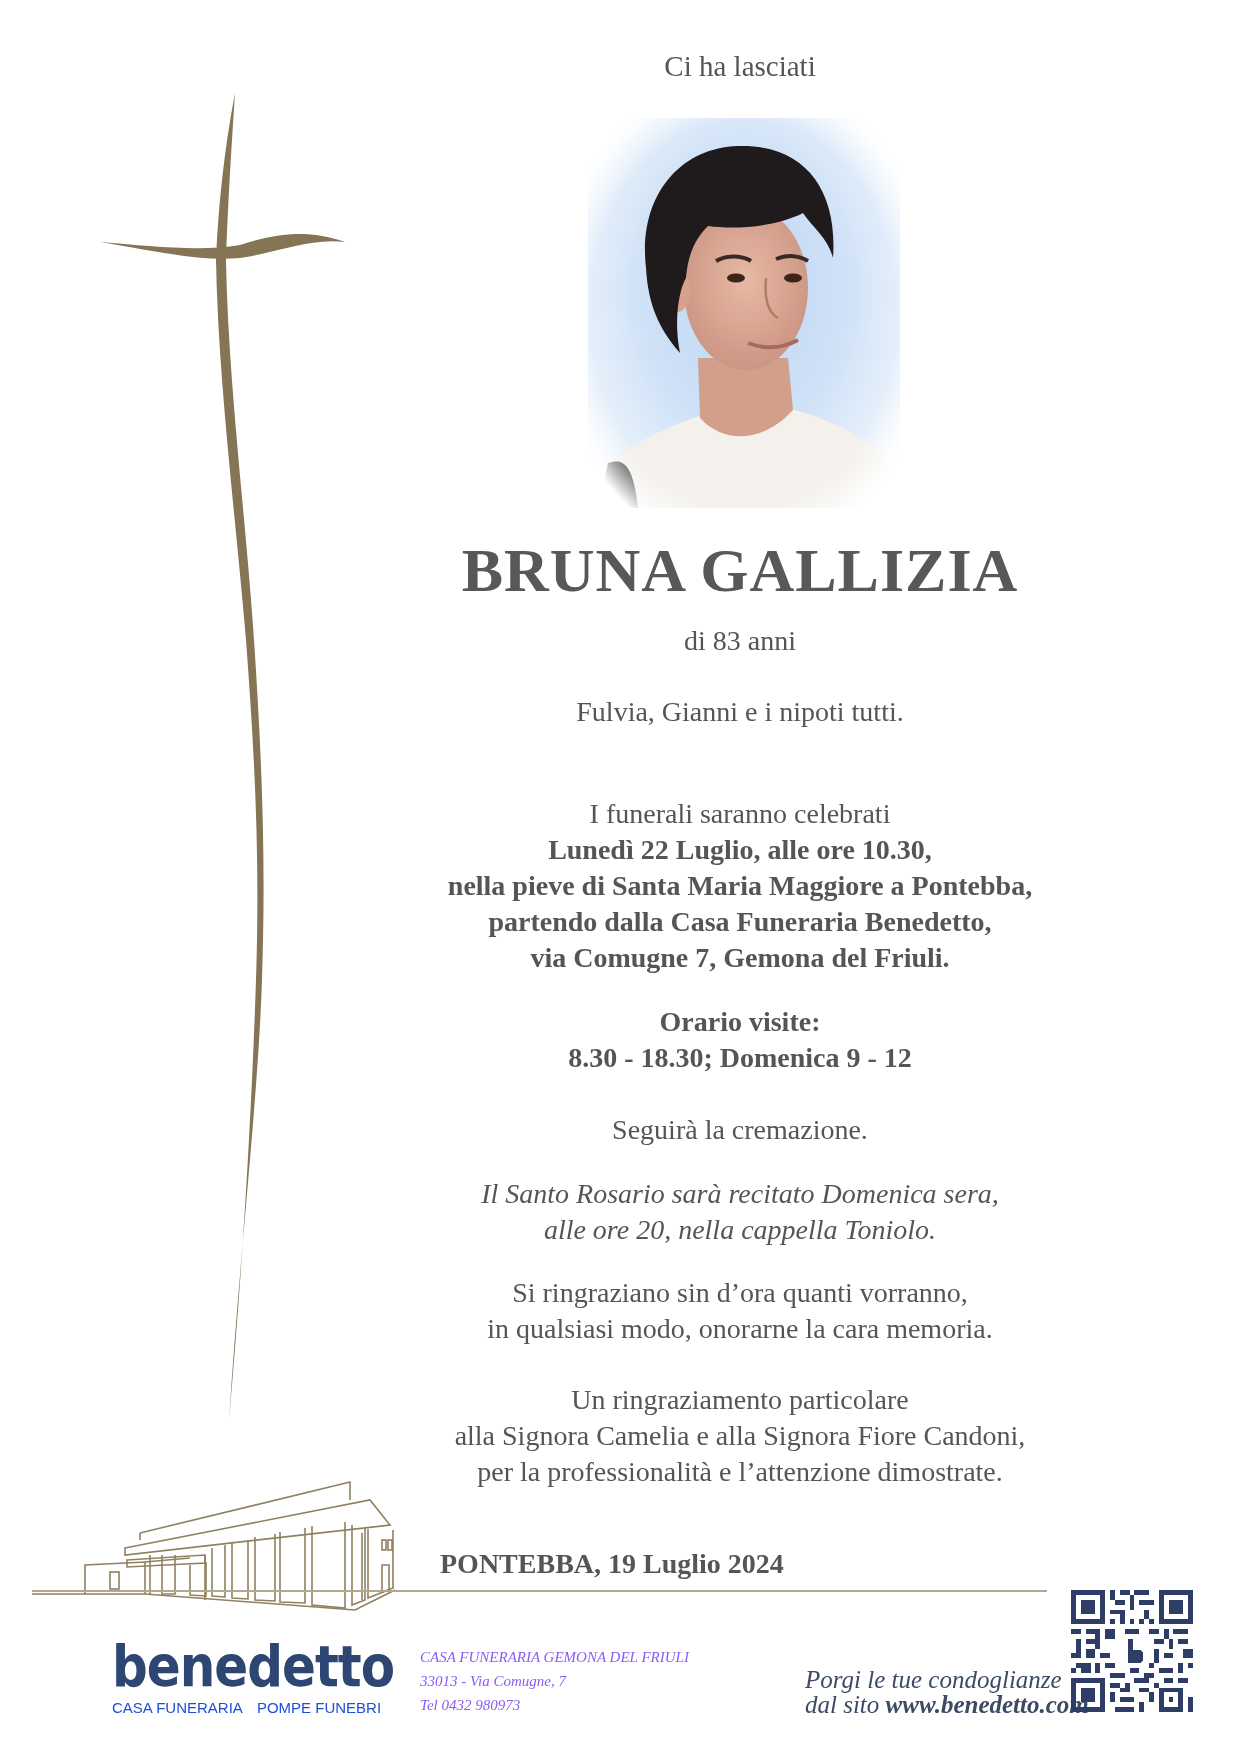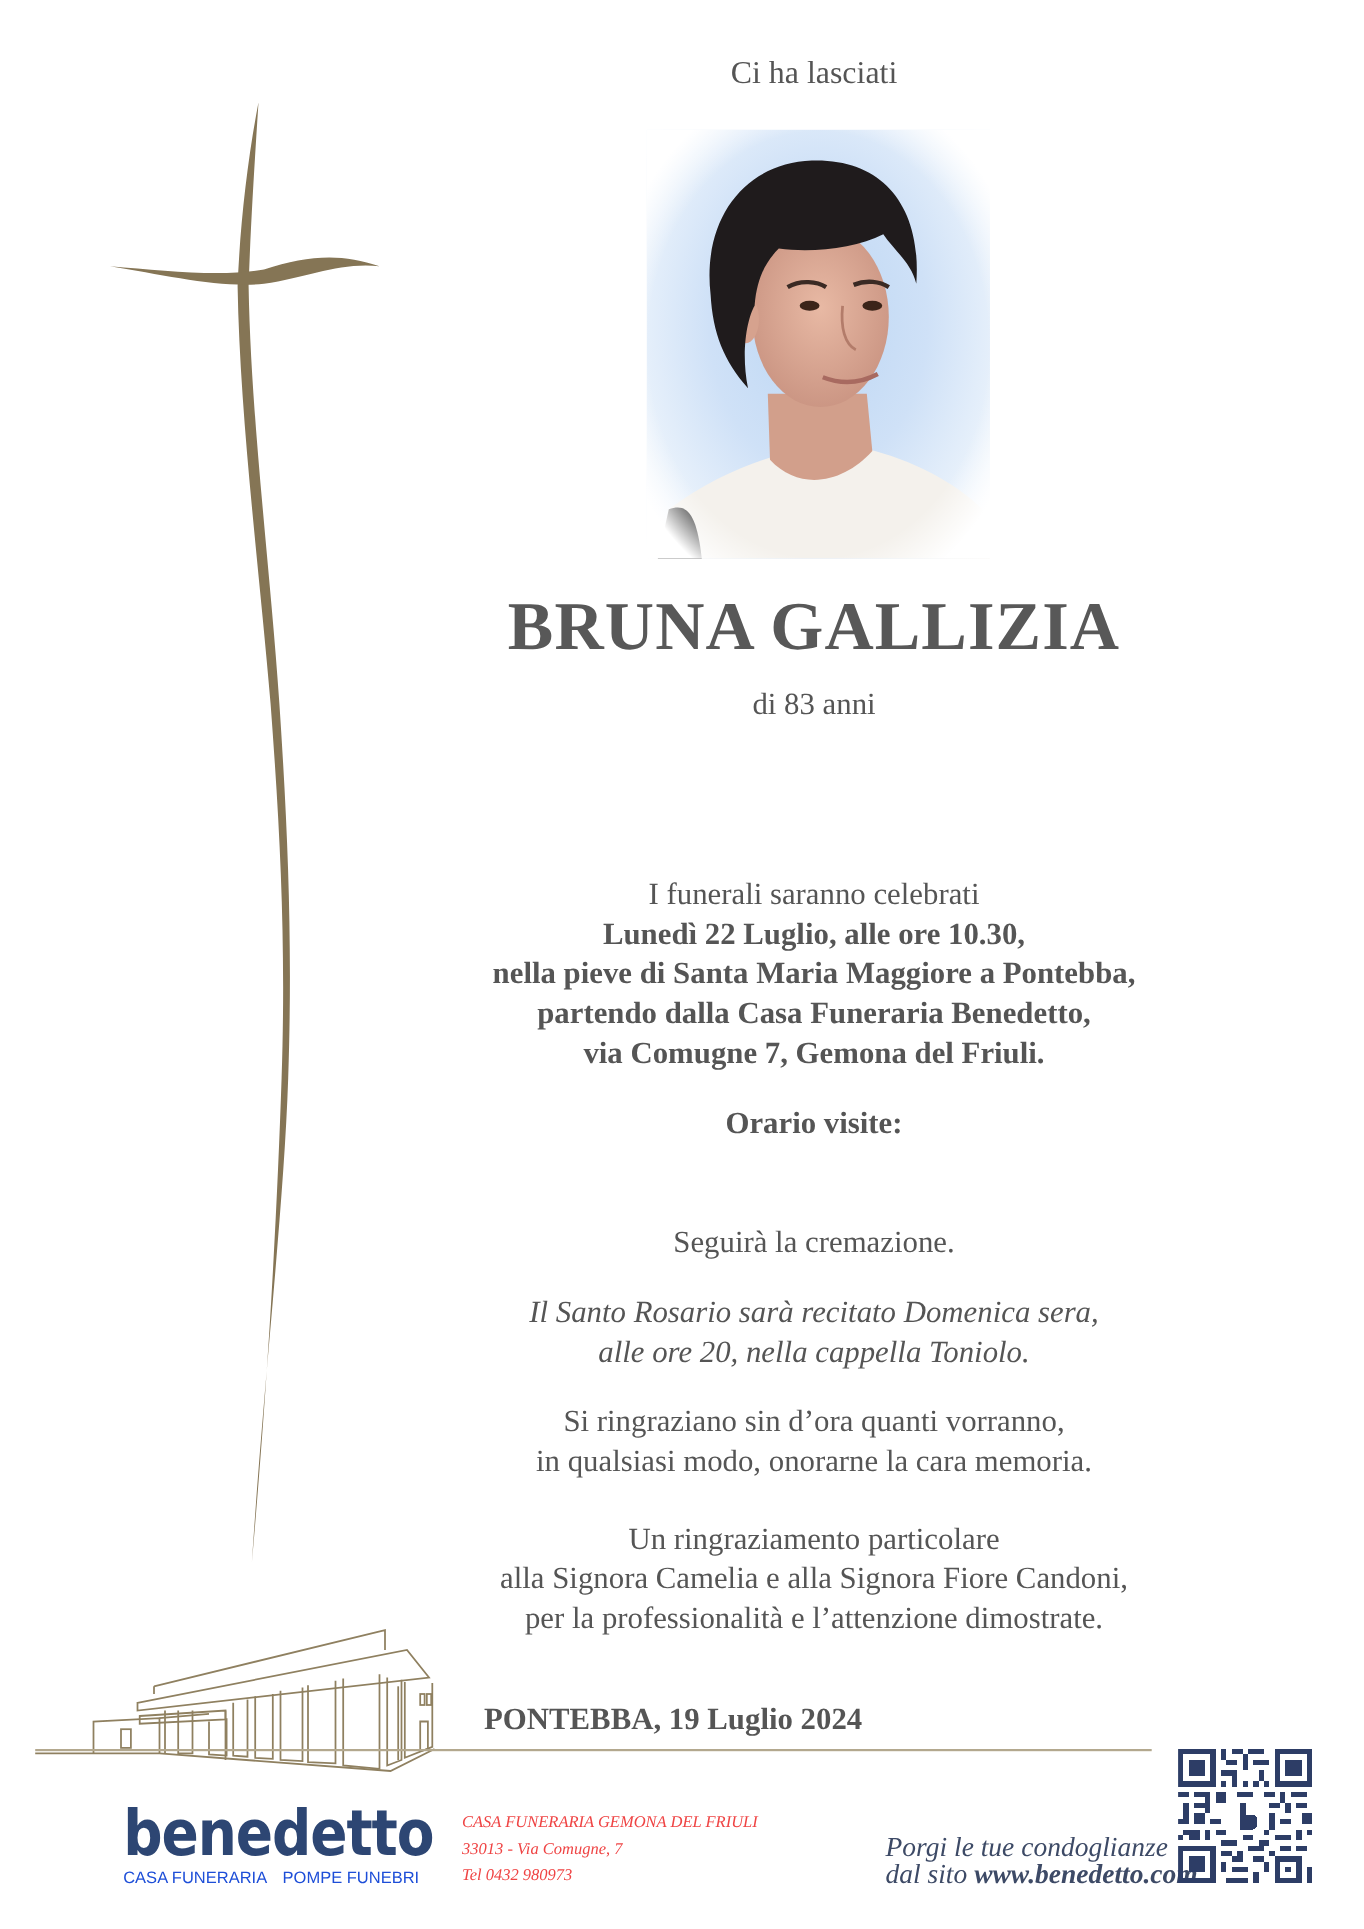--- a/index.html
+++ b/index.html
@@ -62,21 +62,21 @@
     height: 56px;
   }
   .logo-sub {
     font-size: 15px; color: #1d4ed8; letter-spacing: 0px; margin-top: 6px;
     white-space: nowrap;
   }
   .logo-sub span { margin-right: 14px; }
 
   .address {
     position: absolute; left: 420px; top: 1645px;
-    font-size: 15px; font-style: italic; color: #ef4444; line-height: 24px;
+    font-size: 15px; font-style: italic; color: #8b5cf6; line-height: 24px;
   }
   .condolences {
     position: absolute; left: 805px; top: 1667px;
     font-size: 25px; font-style: italic; color: #3d4a66; line-height: 25px;
   }
   .condolences .url { font-weight: bold; }
 
   .qr { position: absolute; left: 1071px; top: 1590px; width: 122px; height: 122px; }
 </style>
 </head>
@@ -172,32 +172,34 @@
 
     <path d="M160 225 C 178 232, 195 230, 210 222" stroke="#a86a60" stroke-width="4" fill="none"></path>
     <rect x="0" y="0" width="312" height="390" fill="url(#fade)"></rect>
   </svg>
 </div>
 
 <div class="name serif">BRUNA GALLIZIA</div>
 <div class="age serif">di 83 anni</div>
 
 <div class="block serif" style="top:694px;">
+  <div>Fulvia, Gianni e i nipoti tutti.</div>
 </div>
 
 <div class="block serif" style="top:796px;">
   <div>I funerali saranno celebrati</div>
   <div class="b">Lunedì 22 Luglio, alle ore 10.30,</div>
   <div class="b">nella pieve di Santa Maria Maggiore a Pontebba,</div>
   <div class="b">partendo dalla Casa Funeraria Benedetto,</div>
   <div class="b">via Comugne 7, Gemona del Friuli.</div>
 </div>
 
 <div class="block serif b" style="top:1004px;">
   <div>Orario visite:</div>
+  <div>8.30 - 18.30; Domenica 9 - 12</div>
 </div>
 
 <div class="block serif" style="top:1112px;">Seguirà la cremazione.</div>
 
 <div class="block serif i" style="top:1176px;">
   <div>Il Santo Rosario sarà recitato Domenica sera,</div>
   <div>alle ore 20, nella cappella Toniolo.</div>
 </div>
 
 <div class="block serif" style="top:1275px;">

